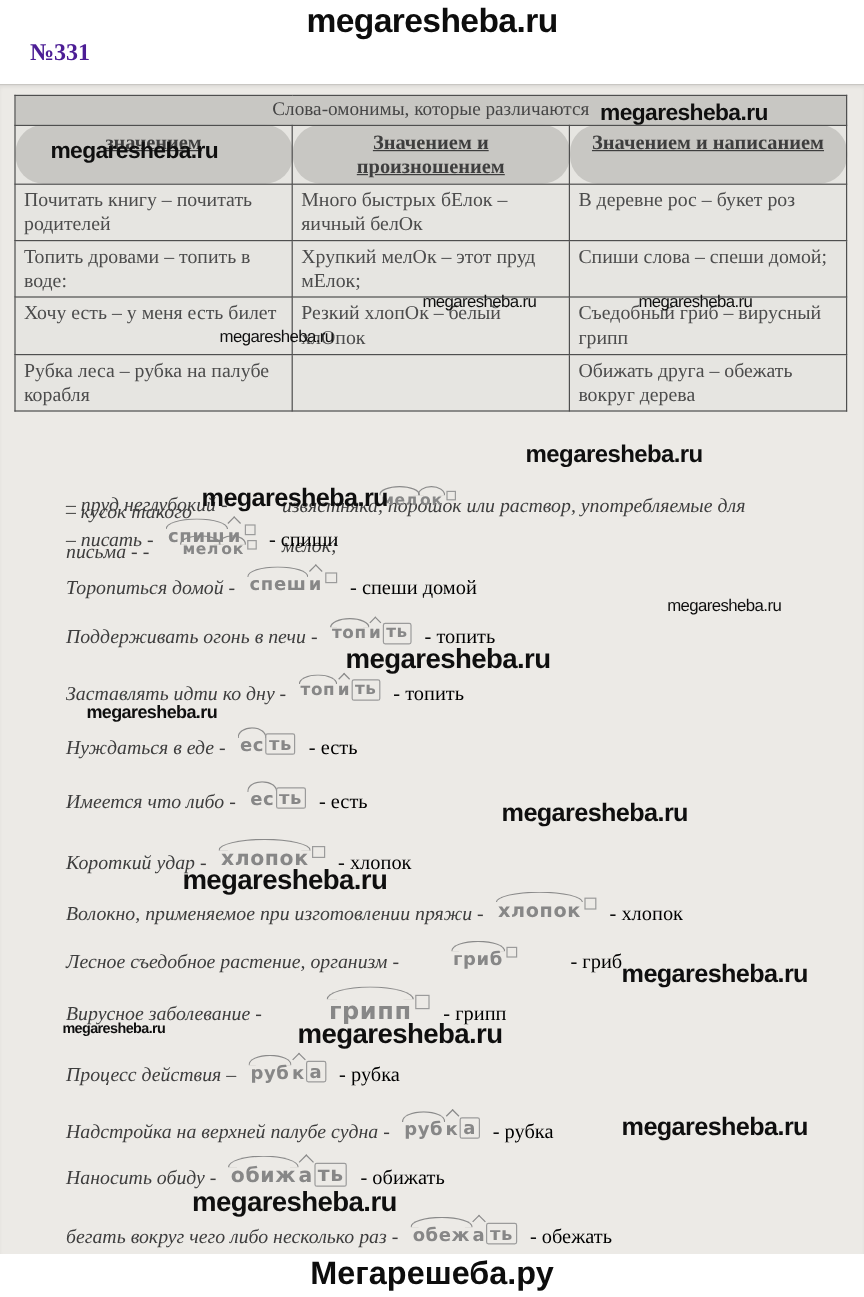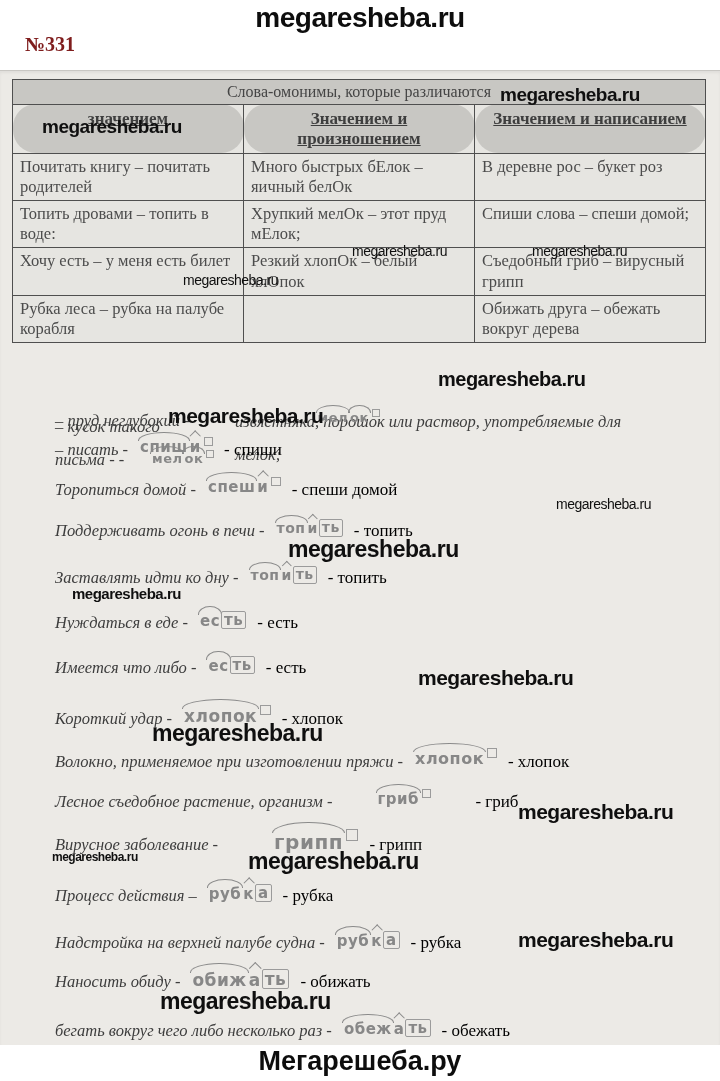--- a/index.html
+++ b/index.html
@@ -3,21 +3,21 @@
 <meta charset="utf-8">
 <style>
   * { margin:0; padding:0; box-sizing:border-box; }
   body { background:#ffffff; font-family:"Liberation Serif", serif; }
   .stage { position:relative; width:720px; height:1081px; background:#ffffff; overflow:hidden; margin:0 auto; }
 
   
   .site-title { position:absolute; top:2px; left:0; width:100%; text-align:center;
     font-family:"Liberation Sans", sans-serif; font-weight:bold; font-size:28px; color:#0d0d0d; letter-spacing:-0.5px; }
   .task-number { position:absolute; top:33px; left:25px;
-    font-family:"Liberation Serif", serif; font-weight:bold; font-size:20px; color:#7f1d1d; }
+    font-family:"Liberation Serif", serif; font-weight:bold; font-size:20px; color:#4c1d95; }
 
   
   .scan { position:absolute; top:70px; left:0; width:720px; height:975px;
     background:#eceae6; border-top:1px solid #c9c7c3; box-shadow:inset 0 2px 3px rgba(0,0,0,0.05); }
 
   
   table.hw { position:absolute; top:8px; left:12px; width:694px; border-collapse:collapse;
     background:#e6e5e1; font-family:"Liberation Serif", serif; color:#4c4c4c; }
   table.hw th, table.hw td { border:1px solid #4f4f4f; padding:3px 7px; vertical-align:top;
     font-size:16.5px; line-height:1.22; font-weight:normal; }

